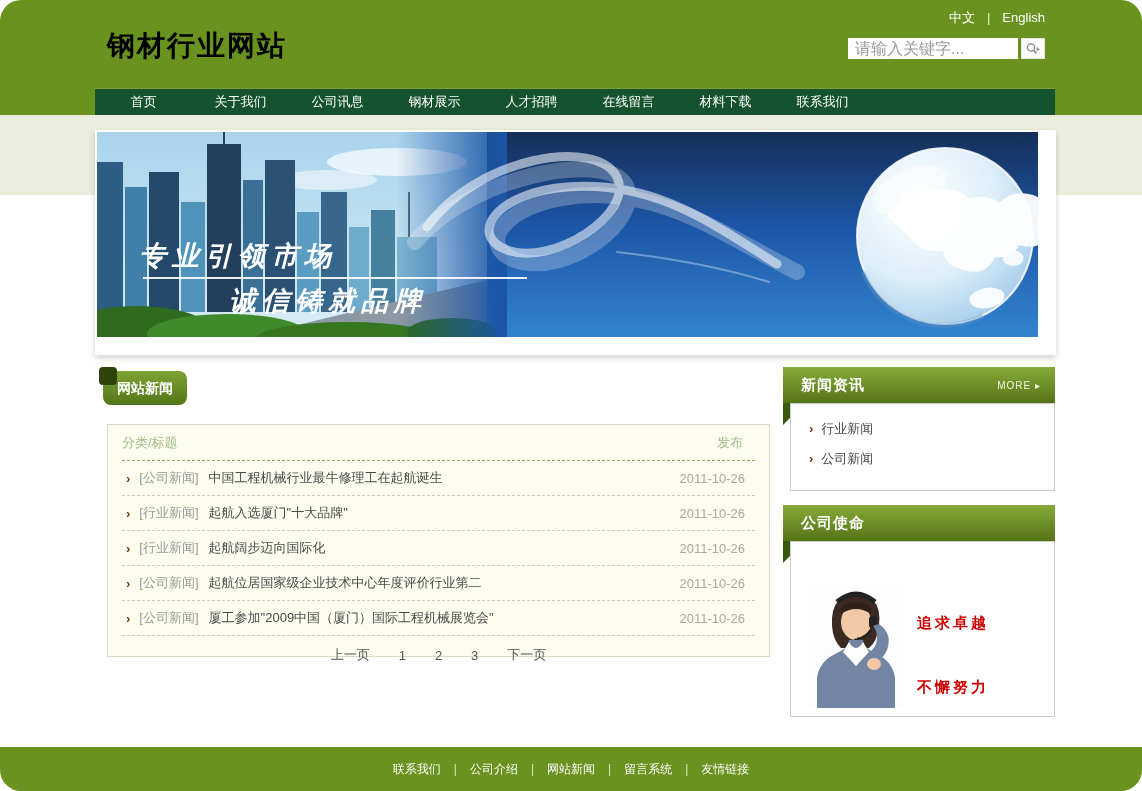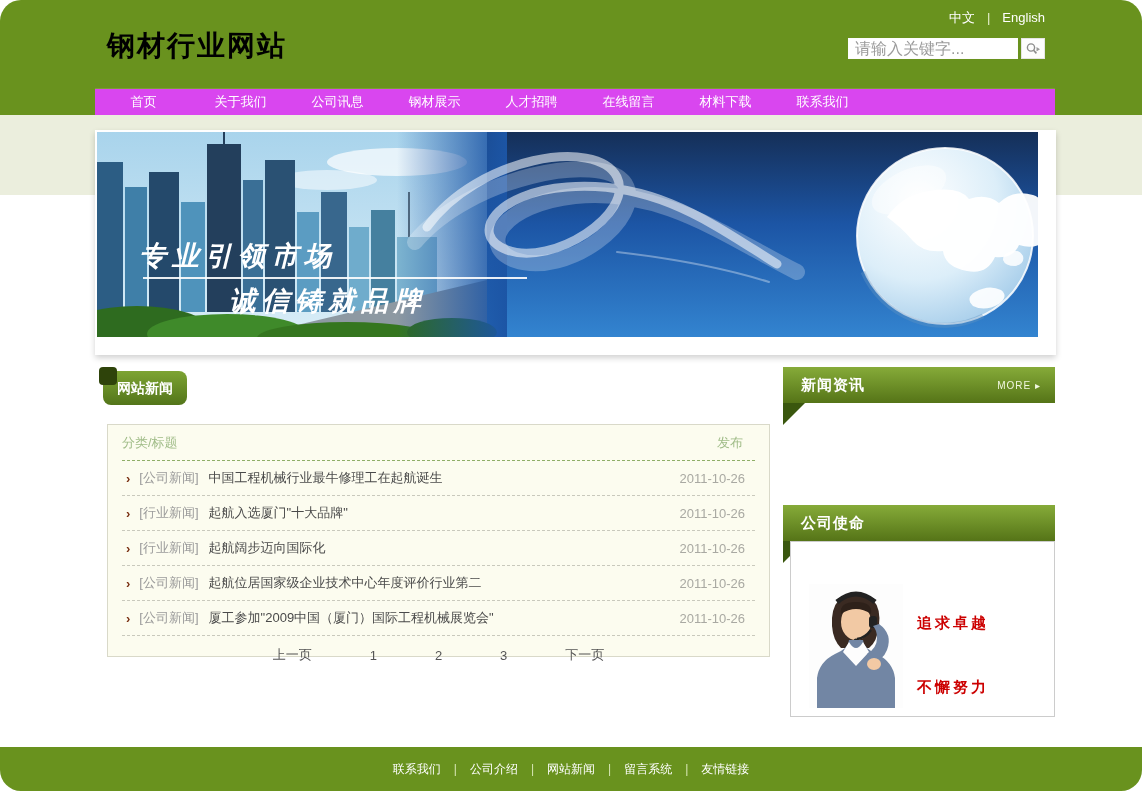--- a/index.html
+++ b/index.html
@@ -11,42 +11,42 @@
   .topbar { position:absolute; top:9px; right:97px; color:#fff; font-size:13px; }
   .topbar span.lang { cursor:pointer; }
   .topbar .divider { margin:0 12px; color:#e8f2d0; }
   .site-title { position:absolute; left:107px; top:27px; color:#000000; font-size:28px; font-weight:bold; letter-spacing:2px; }
   .search-area { position:absolute; top:38px; right:97px; display:flex; align-items:center; }
   .search-input { width:170px; height:21px; border:1px solid #fdfdfd; background:#fff; font-size:16px; color:#555; padding:0 6px; outline:none; }
   .search-input::placeholder { color:#9b9b9b; }
   .search-btn { width:24px; height:21px; margin-left:3px; background:#fdfdfd; border:1px solid #e5e5e5; display:flex; align-items:center; justify-content:center; cursor:pointer; }
 
   
-  .main-nav { position:absolute; left:95px; top:88px; width:960px; height:27px; background:#d946ef; border-top:1px solid #7d9f36; display:flex; }
+  .main-nav { position:absolute; left:95px; top:88px; width:960px; height:27px; background:#14532d; border-top:1px solid #7d9f36; display:flex; }
   .nav-item { width:97px; text-align:center; line-height:26px; color:#ffffff; font-size:13px; cursor:pointer; }
 
   
   .upper-band { position:absolute; left:0; top:115px; width:1142px; height:80px; background:#ebeedd; }
 
   
   .banner-card { position:absolute; left:95px; top:130px; width:961px; height:225px; background:#ffffff; box-shadow:0 3px 6px rgba(0,0,0,0.18); padding:2px; }
   .banner-card svg { display:block; }
 
   
   .news-tab { position:absolute; left:103px; top:371px; width:84px; height:34px; background:linear-gradient(#7da433,#53751a); border-radius:8px; color:#fff; font-size:14px; font-weight:bold; text-align:center; line-height:34px; cursor:pointer; z-index:2; }
   .news-tab::before { content:""; position:absolute; left:-4px; top:-4px; width:18px; height:18px; background:#2e430a; border-radius:4px; z-index:-1; }
   .news-panel { position:absolute; left:107px; top:424px; width:663px; height:233px; background:#fcfcef; border:1px solid #d9d9c9; padding:0 14px; }
   .news-head { display:flex; justify-content:space-between; align-items:center; height:36px; color:#a0bc88; font-size:13px; border-bottom:1px dashed #8fae67; }
   .news-head .col-publish { padding-right:12px; }
   .news-row { display:flex; align-items:center; height:35px; font-size:13px; border-bottom:1px dashed #c9c9bc; }
   .news-row .row-arrow { color:#7a3013; font-weight:bold; margin:0 9px 0 4px; font-size:13px; }
   .news-row .row-category { color:#9a9a9a; margin-right:10px; white-space:nowrap; cursor:pointer; }
   .news-row .row-title { color:#4a4a4a; flex:1; cursor:pointer; }
   .news-row .row-date { color:#a9a9a2; margin-right:10px; }
-  .pagination { display:flex; justify-content:center; align-items:center; height:38px; font-size:13px; color:#555; gap:58px; }
+  .pagination { display:flex; justify-content:center; align-items:center; height:38px; font-size:13px; color:#555; gap:29px; }
   .pagination span { cursor:pointer; }
 
   
   .side-box-header { position:absolute; left:783px; width:272px; height:36px; background:linear-gradient(#86ab39,#557417); color:#fff; display:flex; justify-content:space-between; align-items:center; padding:0 14px 0 18px; }
   .side-box-header .box-title { font-size:15px; font-weight:bold; letter-spacing:1px; }
   .side-box-header .more-link { font-size:10px; color:#f2f7e2; cursor:pointer; letter-spacing:1px; }
   .fold { position:absolute; left:783px; width:22px; height:22px; }
   .side-box-body { position:absolute; background:#ffffff; border:1px solid #cccccc; }
   .sidebar-news-body { left:790px; top:403px; width:265px; height:88px; padding:16px 0 0 18px; }
   .side-item { font-size:13px; color:#4a4a4a; margin-bottom:12px; cursor:pointer; }
@@ -224,20 +224,30 @@
     </div>
   </div>
 
   <div class="side-box-header" style="top:367px;gap:20px;">
     <span class="box-title">新闻资讯</span>
     <span class="more-link"><span>MORE</span> <span>▸</span></span>
   </div>
   <svg class="fold" style="top:403px;" viewBox="0 0 22 22">
       <polygon points="0,0 22,0 0,22" fill="#3a570e"></polygon>
     </svg>
+  <div class="side-box-body sidebar-news-body">
+
+      <div class="side-item">
+        <span class="item-arrow">›</span><span>行业新闻</span>
+      </div>
+
+      <div class="side-item">
+        <span class="item-arrow">›</span><span>公司新闻</span>
+      </div>
+    </div>
 
   <div class="side-box-header" style="top:505px;">
     <span class="box-title">公司使命</span>
   </div>
   <svg class="fold" style="top:541px;" viewBox="0 0 22 22">
       <polygon points="0,0 22,0 0,22" fill="#3a570e"></polygon>
     </svg>
   <div class="side-box-body mission-body">
     <svg class="mission-photo" viewBox="0 0 94 124">
       <rect x="0" y="0" width="94" height="124" fill="#fdfdfd"></rect>

